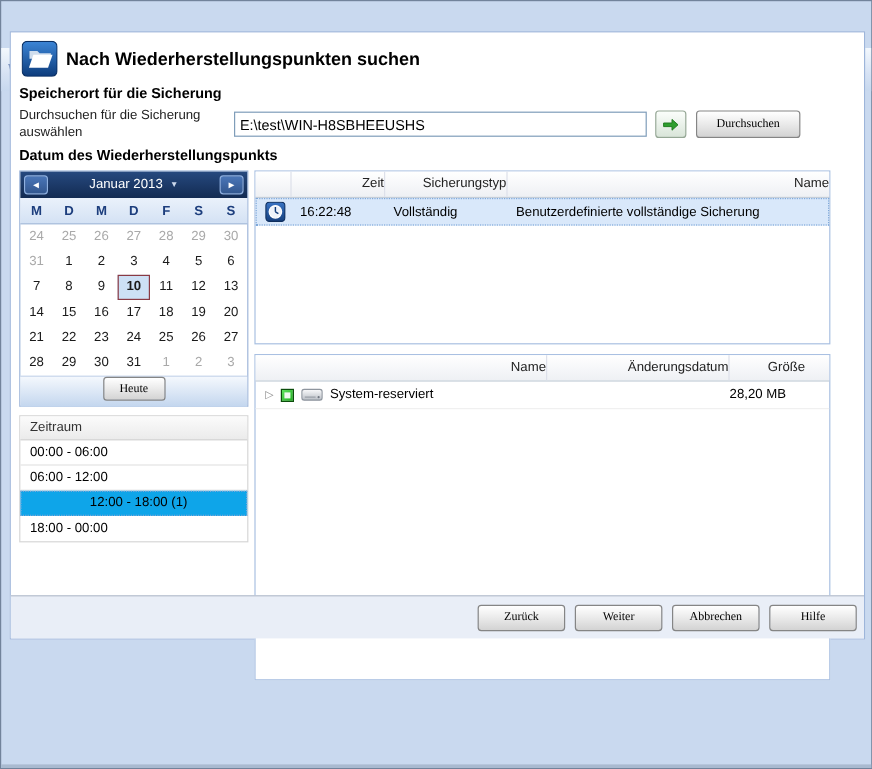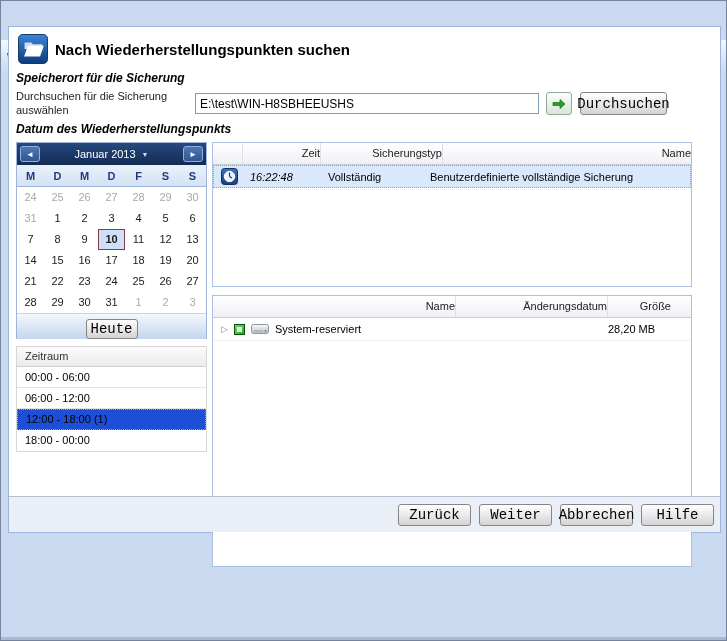--- a/index.html
+++ b/index.html
@@ -26,21 +26,21 @@
   .bottom-strip { position: absolute; left: 0; right: 0; bottom: 0; height: 3px; background: #a9bad0; }
 
   .dialog-body {
     position: absolute; top: 25px; left: 7px; width: 713px; height: 507px;
     background: #ffffff; border: 1px solid #9db5da;
   }
 
   .hdr-icon { position: absolute; left: 9px; top: 7px; width: 30px; height: 30px; }
   .page-title { position: absolute; left: 46px; top: 14px; font-size: 15px; font-weight: bold; color: #000; }
 
-  .sect-title { position: absolute; left: 7px; font-size: 12px; font-weight: bold; color: #000; font-style: italic; }
+  .sect-title { position: absolute; left: 7px; font-size: 12px; font-weight: bold; color: #000; }
   .sect1 { top: 44px; }
   .sect2 { top: 95px; }
 
   .loc-label {
     position: absolute; left: 7px; top: 62px; width: 172px;
     font-size: 11px; color: #222; line-height: 14px;
   }
   .loc-input {
     position: absolute; left: 186px; top: 66px; width: 344px; height: 21px;
     border: 1px solid #7f9db9; font-family: "Liberation Sans", sans-serif;
@@ -48,21 +48,21 @@
   }
   .go-btn {
     position: absolute; left: 537px; top: 65px; width: 26px; height: 23px;
     border: 1px solid #95a795; border-radius: 3px;
     background: linear-gradient(#fbfefb, #d9e5d9);
     display: flex; align-items: center; justify-content: center;
   }
   .std-btn {
     border: 1px solid #858585; border-radius: 3px;
     background: linear-gradient(#ffffff, #ececec 45%, #d3d3d3);
-    font-family: Liberation Mono, monospace; font-size: 14px; color: #000;
+    font-family: Liberation Serif, serif; font-size: 10px; color: #000;
     display: flex; align-items: center; justify-content: center; cursor: default;
   }
   .browse-btn { position: absolute; left: 571px; top: 65px; width: 87px; height: 23px; }
 
   
   .calendar {
     position: absolute; left: 7px; top: 115px; width: 191px; height: 197px;
     border: 1px solid #9fb6da; background: #fff;
   }
   .cal-head {
@@ -90,59 +90,59 @@
     height: 21px; line-height: 21px; text-align: center;
     font-size: 11px; color: #1a1a1a;
   }
   .cal-day.muted { color: #a9a9a9; }
   .cal-day.selected {
     background: #cde0f5; border: 1px solid #8a3a44; font-weight: bold; line-height: 19px;
   }
   .cal-foot {
     height: 26px; background: linear-gradient(#f4f8fd, #c3d6ee);
     border-top: 1px solid #c5d4ea;
-    display: flex; align-items: flex-end; justify-content: center;
+    display: flex; align-items: flex-start; justify-content: center;
   }
   .today-btn { width: 52px; height: 20px; }
 
   
   .timerange {
     position: absolute; left: 7px; top: 319px; width: 191px;
     border: 1px solid #d6d6d6; background: #fff;
   }
   .tr-head {
     height: 20px; line-height: 19px; padding-left: 8px; font-size: 11px; color: #333;
     background: linear-gradient(#fbfbfb, #ebebeb); border-bottom: 1px solid #cfcfcf;
   }
   .tr-item {
     height: 21px; line-height: 20px; padding-left: 8px; font-size: 11px; color: #000;
     border-bottom: 1px solid #e3e3e3;
   }
   .tr-item:last-child { border-bottom: none; }
   .tr-item.selected {
-    background: #1d4ed8; border: 1px dotted #7fa8d9; line-height: 18px;
+    background: #0ea5e9; border: 1px dotted #7fa8d9; line-height: 18px; text-align: center;
   }
 
   
   .panel { position: absolute; background: #fff; border: 1px solid #a9c0e2; }
   .points-panel { left: 203px; top: 115px; width: 480px; height: 145px; }
   .files-panel  { left: 203px; top: 268px; width: 480px; height: 272px; }
   .t-head { display: flex; height: 22px; background: linear-gradient(#ffffff, #eef0f4); border-bottom: 1px solid #c4cdd8; }
   .t-head .hc {
     font-size: 11px; color: #222; padding-left: 6px; line-height: 21px;
     border-right: 1px solid #dde0ea; overflow: hidden; white-space: nowrap; text-align: right;
   }
   .t-head .hc:last-child { border-right: none; }
-  .c-icon { width: 30px; } .c-time { width: 78px; } .c-type { width: 102px; margin-left: 20px; } .c-flex { flex: 1; }
+  .c-icon { width: 30px; } .c-time { width: 78px; } .c-type { width: 102px; } .c-flex { flex: 1; }
   .c-name { flex: 1; } .c-mod { width: 152px; } .c-size { width: 83px; text-align: right; padding-right: 20px; }
   .t-row { display: flex; align-items: center; height: 23px; font-size: 11px; color: #000; }
   .t-row.selected { background: #d9e8fa; border: 1px dotted #7fa8d9; }
   .rc { padding-left: 6px; overflow: hidden; white-space: nowrap; }
   .rc-icon { width: 30px; display: flex; justify-content: center; padding-left: 0; }
-  .rc-time { width: 78px; font-style: italic; } .rc-type { width: 102px; } .rc-flex { flex: 1; }
+  .rc-time { width: 78px; } .rc-type { width: 102px; } .rc-flex { flex: 1; }
   .files-row { border-bottom: 1px solid #f0f0f0; }
   .rc-namegrp { flex: 1; display: flex; align-items: center; gap: 6px; padding-left: 8px; }
   .expand-glyph { color: #8a8a8a; font-size: 9px; }
   .rc-mod { width: 152px; } .rc-size { width: 83px; padding-right: 4px; padding-left: 0; }
   .vol-box {
     width: 11px; height: 11px; border: 1px solid #0b4d0b;
     background: linear-gradient(135deg, #5fe25f, #1fae1f);
     display: flex; align-items: center; justify-content: center;
   }
   .vol-box i { display: block; width: 5px; height: 5px; background: #eef9ee; }

